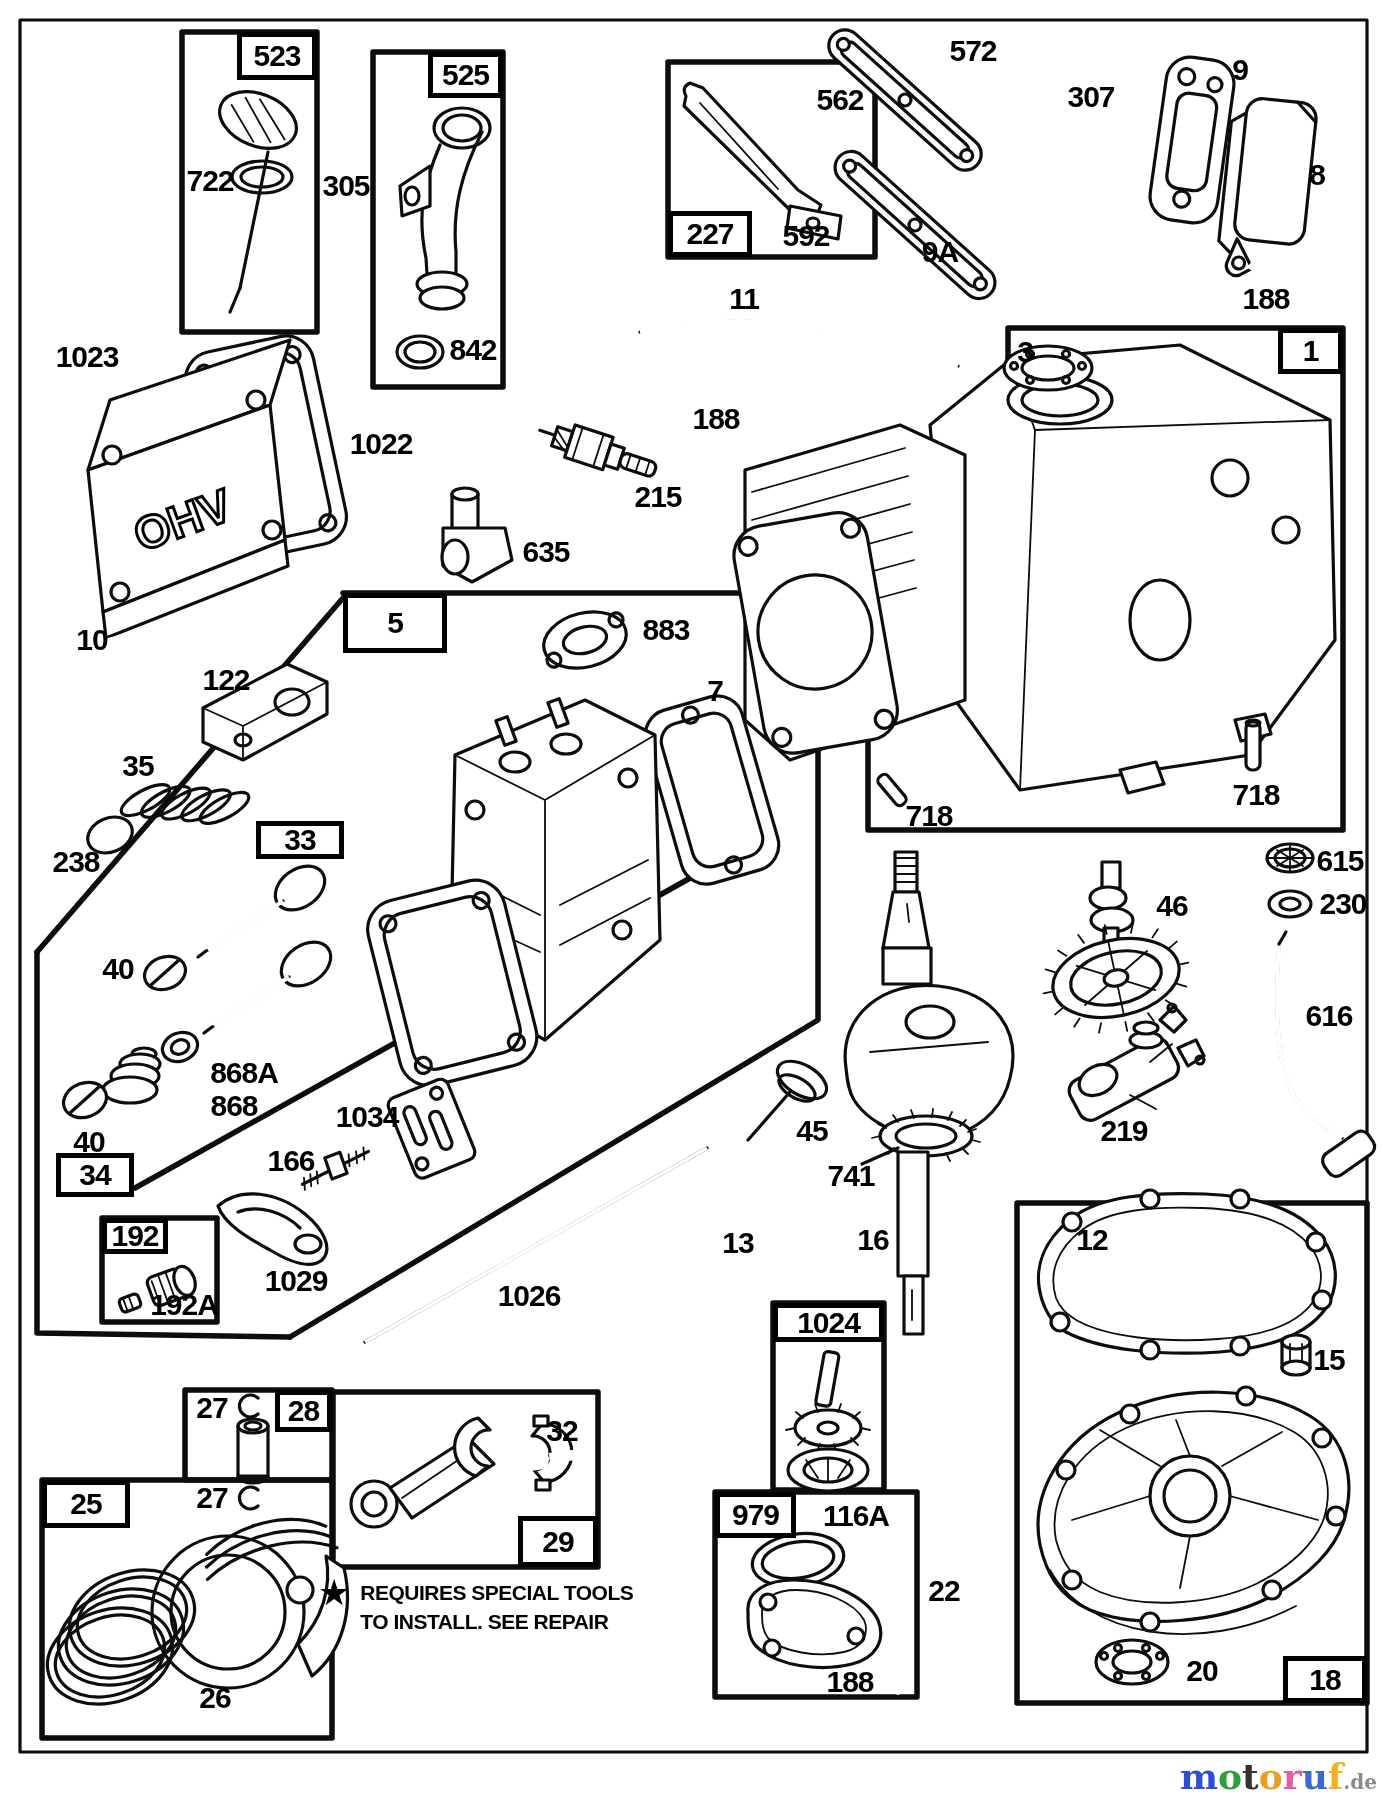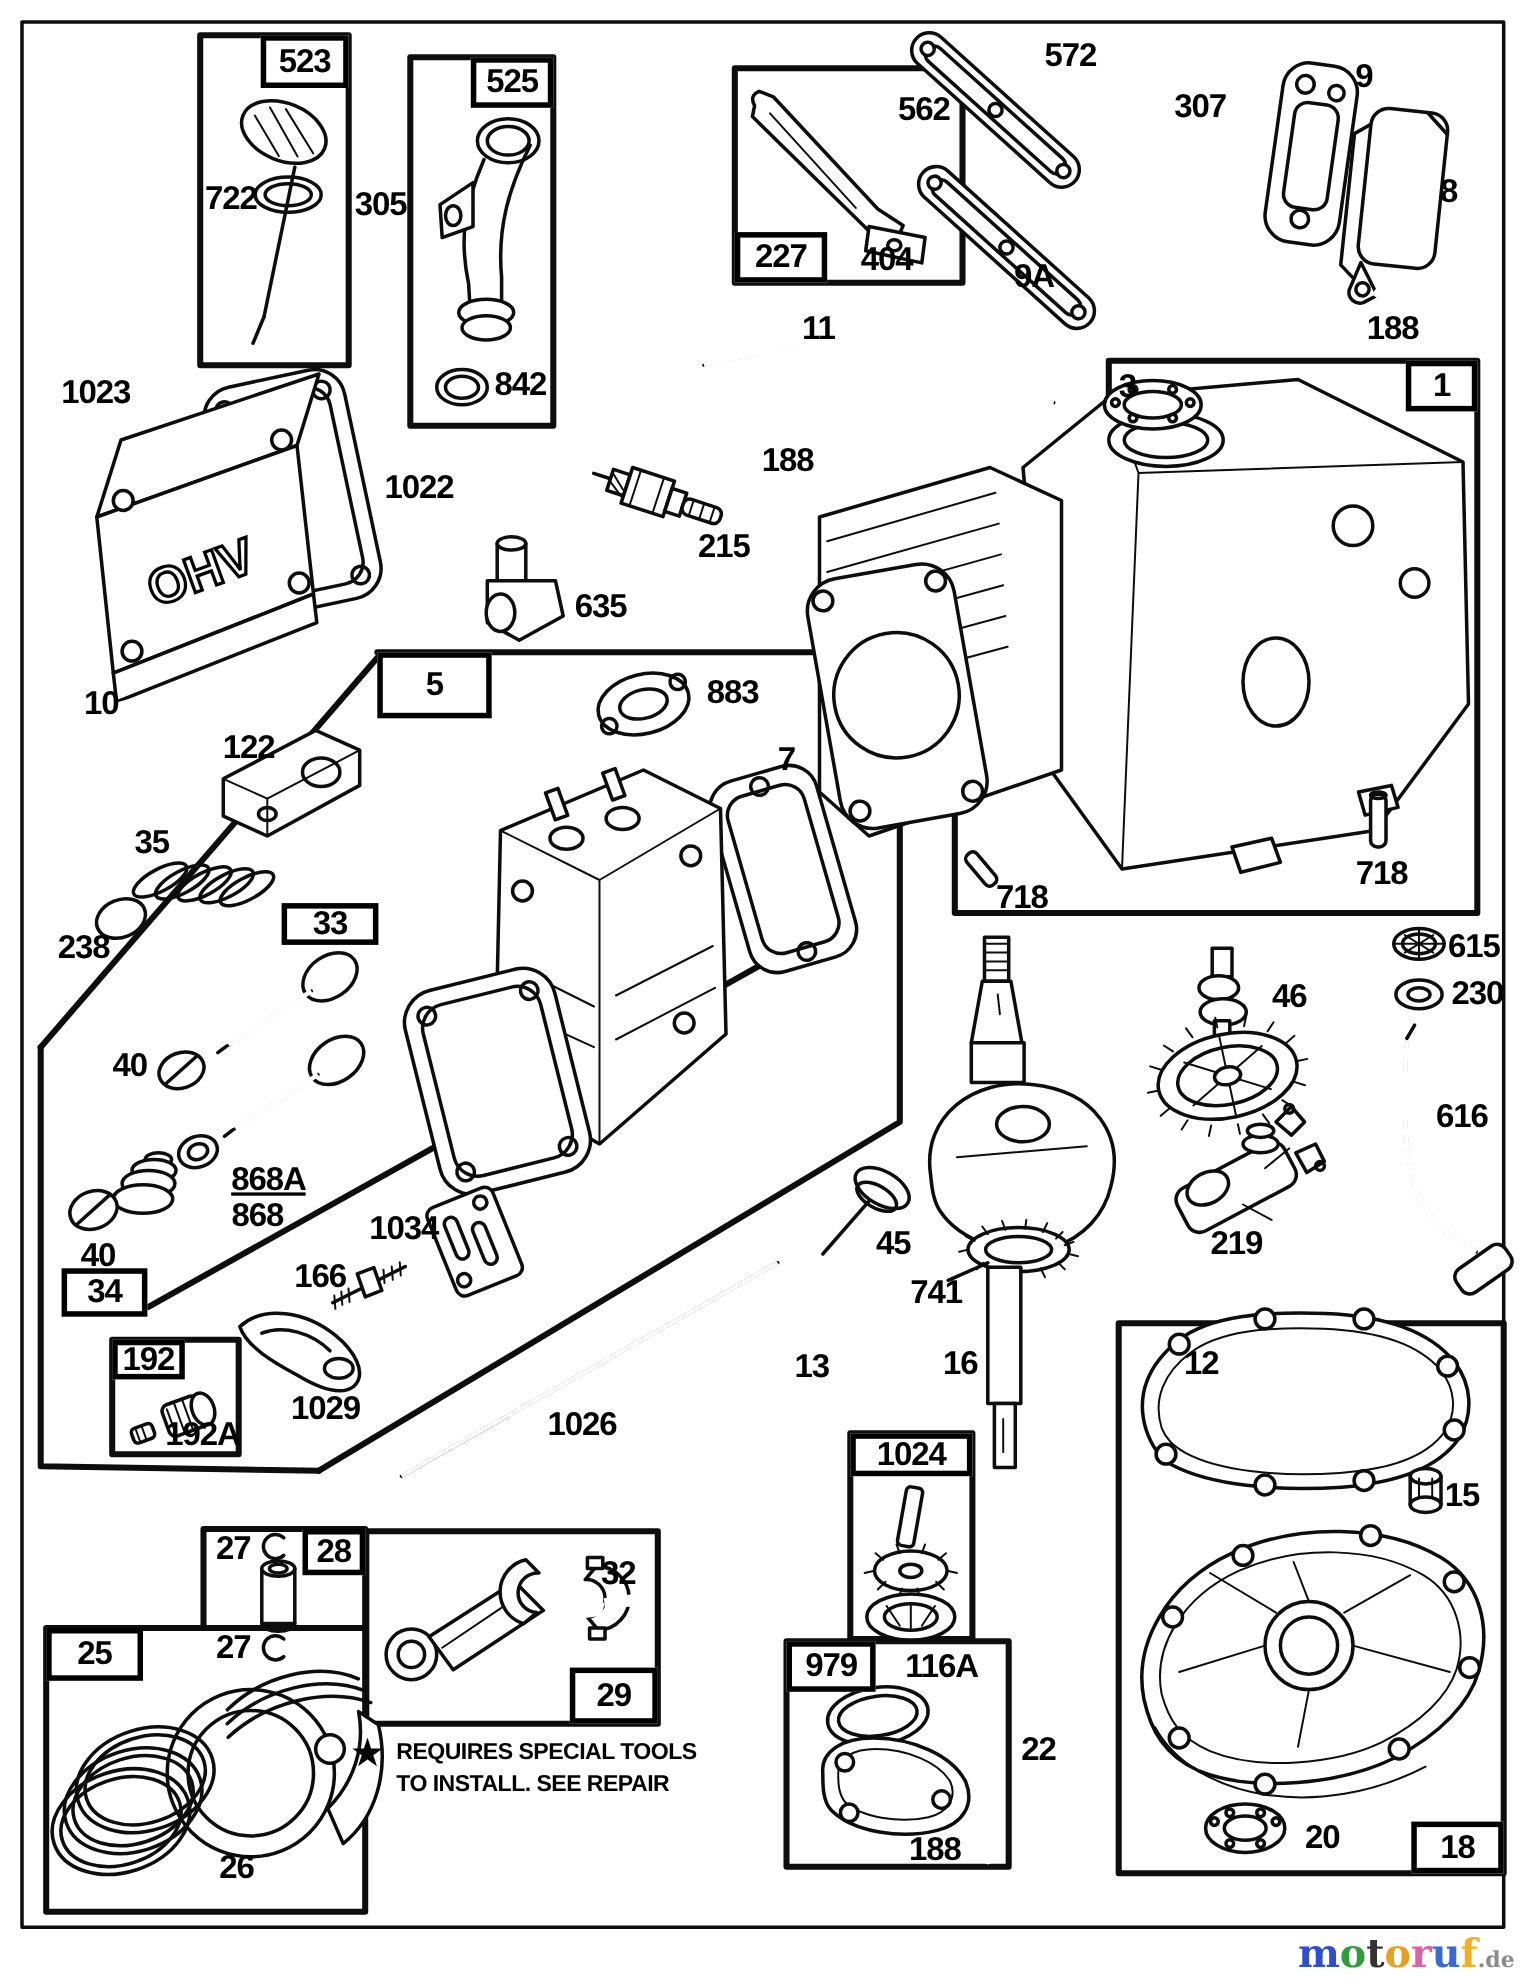--- a/index.html
+++ b/index.html
@@ -545,42 +545,42 @@
       <div class="plabel boxed" style="left: 275px; top: 1390px; width: 57px; height: 42px;">28</div>
       <div class="plabel boxed" style="left: 42px; top: 1480px; width: 88px; height: 48px;">25</div>
       <div class="plabel boxed" style="left: 518px; top: 1516px; width: 80px; height: 51px;">29</div>
       <div class="plabel boxed" style="left: 773px; top: 1303px; width: 111px; height: 39px;">1024</div>
       <div class="plabel boxed" style="left: 715px; top: 1492px; width: 81px; height: 46px;">979</div>
       <div class="plabel boxed" style="left: 1283px; top: 1656px; width: 84px; height: 47px;">18</div>
       <div class="plabel" style="left: 210px; top: 181px;">722</div>
       <div class="plabel" style="left: 346px; top: 186px;">305</div>
       <div class="plabel" style="left: 473px; top: 350px;">842</div>
       <div class="plabel" style="left: 840px; top: 100px;">562</div>
-      <div class="plabel" style="left: 806px; top: 236px;">404</div>
+      <div class="plabel" style="left: 806px; top: 236px;">592</div>
       <div class="plabel" style="left: 973px; top: 51px;">572</div>
       <div class="plabel" style="left: 1091px; top: 97px;">307</div>
       <div class="plabel" style="left: 1240px; top: 70px;">9</div>
       <div class="plabel" style="left: 940px; top: 252px;">9A</div>
       <div class="plabel" style="left: 1317px; top: 175px;">8</div>
       <div class="plabel" style="left: 1266px; top: 299px;">188</div>
       <div class="plabel" style="left: 744px; top: 299px;">11</div>
       <div class="plabel" style="left: 87px; top: 357px;">1023</div>
       <div class="plabel" style="left: 381px; top: 444px;">1022</div>
       <div class="plabel" style="left: 716px; top: 419px;">188</div>
       <div class="plabel" style="left: 658px; top: 497px;">215</div>
       <div class="plabel" style="left: 546px; top: 552px;">635</div>
       <div class="plabel" style="left: 1025px; top: 352px;">3</div>
       <div class="plabel" style="left: 92px; top: 640px;">10</div>
       <div class="plabel" style="left: 226px; top: 680px;">122</div>
       <div class="plabel" style="left: 666px; top: 630px;">883</div>
       <div class="plabel" style="left: 715px; top: 691px;">7</div>
       <div class="plabel" style="left: 138px; top: 766px;">35</div>
       <div class="plabel" style="left: 76px; top: 862px;">238</div>
       <div class="plabel" style="left: 118px; top: 969px;">40</div>
-      <div class="plabel" style="left: 244px; top: 1073px; text-decoration: underline;">868A</div>
+      <div class="plabel" style="left: 244px; top: 1073px;">868A</div>
       <div class="plabel" style="left: 186px; top: 1106px; margin-left: 48px;">868</div>
       <div class="plabel" style="left: 89px; top: 1142px;">40</div>
       <div class="plabel" style="left: 367px; top: 1117px;">1034</div>
       <div class="plabel" style="left: 291px; top: 1161px;">166</div>
       <div class="plabel" style="left: 184px; top: 1305px;">192A</div>
       <div class="plabel" style="left: 296px; top: 1281px;">1029</div>
       <div class="plabel" style="left: 529px; top: 1296px;">1026</div>
       <div class="plabel" style="left: 738px; top: 1243px;">13</div>
       <div class="plabel" style="left: 812px; top: 1131px;">45</div>
       <div class="plabel" style="left: 873px; top: 1240px;">16</div>

